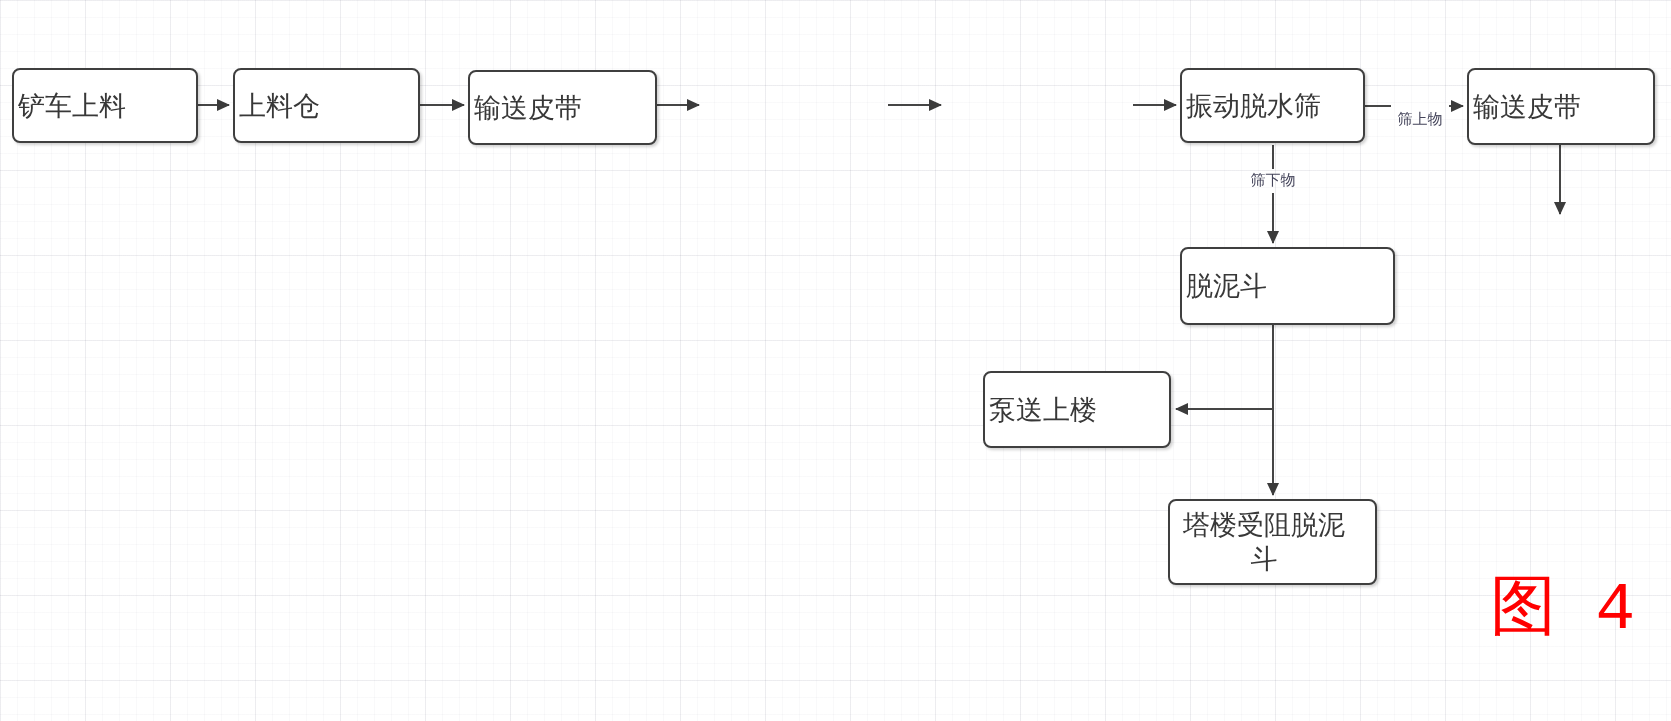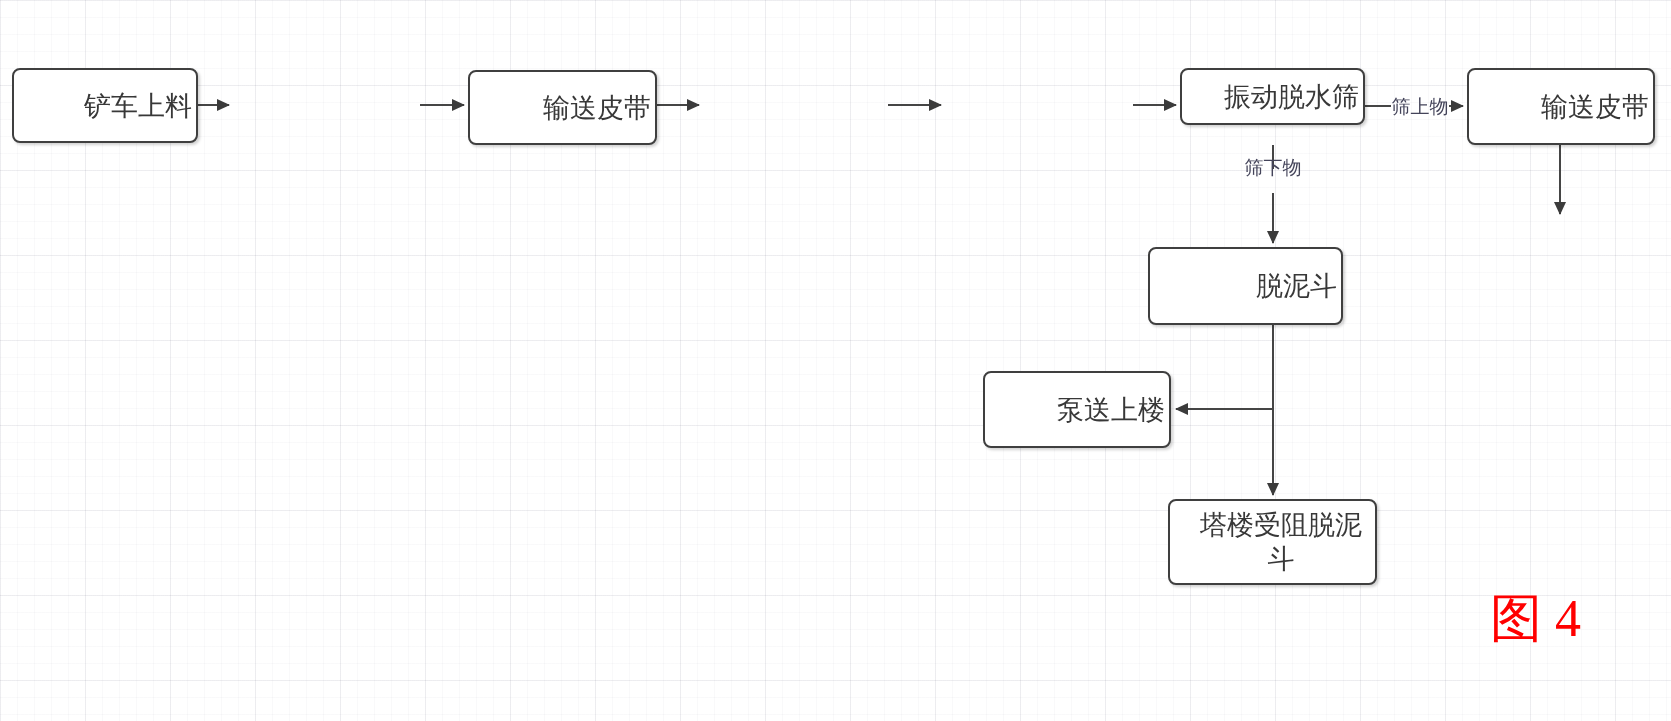--- a/index.html
+++ b/index.html
@@ -19,59 +19,59 @@
       linear-gradient(to bottom, rgba(90,90,115,0.035) 1px, transparent 1px);
     background-size:85px 85px,85px 85px,17px 17px,17px 17px;
   }
   #edge-layer{position:absolute;left:0;top:0;width:1671px;height:721px;}
   .node{
     position:absolute;
     box-sizing:border-box;
     background:#ffffff;
     border:2px solid #3f3f3f;
     border-radius:8px;
-    display:flex;align-items:center;justify-content:flex-end;
+    display:flex;align-items:center;justify-content:flex-start;
     text-align:center;
     box-shadow:2px 2px 3px rgba(0,0,0,0.18);
     color:#383838;
     font-size:27px;
     line-height:1.25;
   }
   .node .node-label{display:block;padding:0 4px;}
   
   .n-loader            {left:12px;  top:68px;  width:186px; height:75px;}
   .n-feedbin           {left:233px; top:68px;  width:187px; height:75px;}
   .n-conveyor1         {left:468px; top:70px;  width:189px; height:75px;}
   .n-trommel           {left:703px; top:68px;  width:185px; height:75px;}
   .n-dredger           {left:945px; top:68px;  width:188px; height:75px;}
-  .n-dewater           {left:1180px;top:68px;  width:185px; height:57px;}
+  .n-dewater           {left:1180px;top:68px;  width:185px; height:75px;}
   .n-conveyor2         {left:1467px;top:68px;  width:188px; height:77px;}
-  .n-mudhopper         {left:1148px;top:247px; width:195px; height:78px;}
+  .n-mudhopper         {left:1180px;top:247px; width:215px; height:78px;}
   .n-towerbin          {left:1465px;top:218px; width:190px; height:79px;}
   .n-pump              {left:983px; top:371px; width:188px; height:77px;}
   .n-blockedhopper     {left:1168px;top:499px; width:209px; height:86px;}
   .n-blockedhopper .node-label{max-width:180px;}
   .edge-label{
     position:absolute;
     transform:translate(-50%,-50%);
-    font-size:19px;
+    font-size:15px;
     color:#44445a;
     white-space:nowrap;
+    margin-top:12px;
   }
   .el-oversize {left:1420px;top:107px;}
   .el-undersize{left:1273px;top:168px;}
   .caption{
     position:absolute;
     left:1490px;top:576px;
-    font-family:Liberation Serif, serif;
-    font-size:52px;
+    font-family:Liberation Mono, monospace;
+    font-size:66px;
     line-height:1.05;
     color:#ff0000;
     white-space:nowrap;
-    margin-top:16px;
   }
 </style>
 </head>
 <body>
 
 <div id="canvas">
 
   <svg id="edge-layer" viewBox="0 0 1671 721" xmlns="http://www.w3.org/2000/svg">
     <defs>
       <marker id="arrow" markerUnits="userSpaceOnUse" markerWidth="14" markerHeight="12" refX="12" refY="6" orient="auto">
@@ -90,20 +90,23 @@
       <line x1="1273" y1="193" x2="1273" y2="243" marker-end="url(#arrow)"></line>
       <line x1="1560" y1="145" x2="1560" y2="214" marker-end="url(#arrow)"></line>
       <line x1="1273" y1="325" x2="1273" y2="495" marker-end="url(#arrow)"></line>
       <line x1="1273" y1="409" x2="1176" y2="409" marker-end="url(#arrow)"></line>
     </g>
   </svg>
 
   <div class="node n-loader">
     <span class="node-label">铲车上料</span>
   </div>
+  <div class="node n-feedbin">
+    <span class="node-label">上料仓</span>
+  </div>
   <div class="node n-conveyor1">
     <span class="node-label">输送皮带</span>
   </div>
   <div class="node n-dewater">
     <span class="node-label">振动脱水筛</span>
   </div>
   <div class="node n-conveyor2">
     <span class="node-label">输送皮带</span>
   </div>
   <div class="node n-mudhopper">

